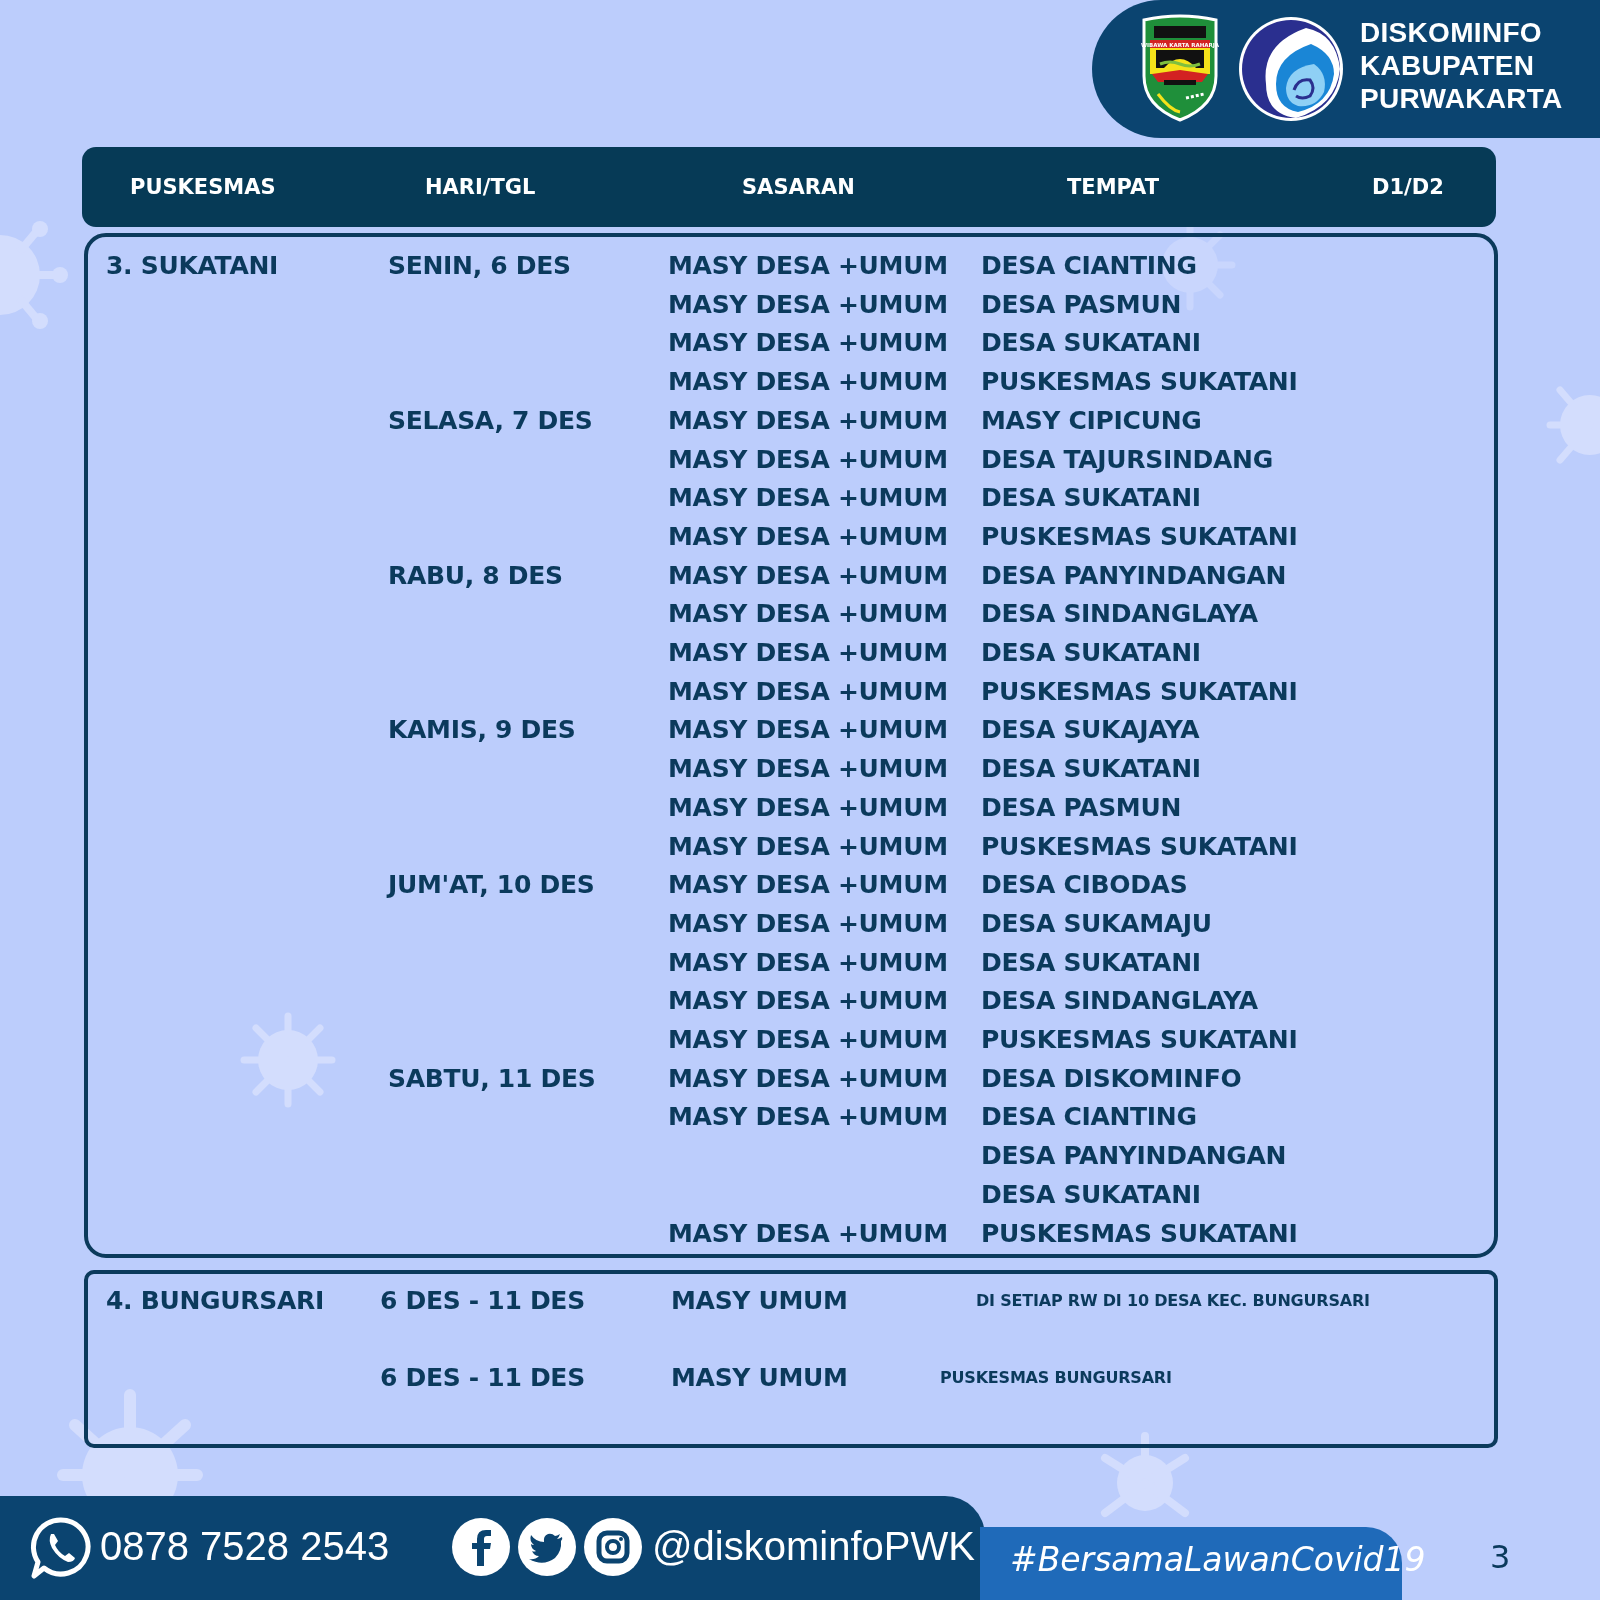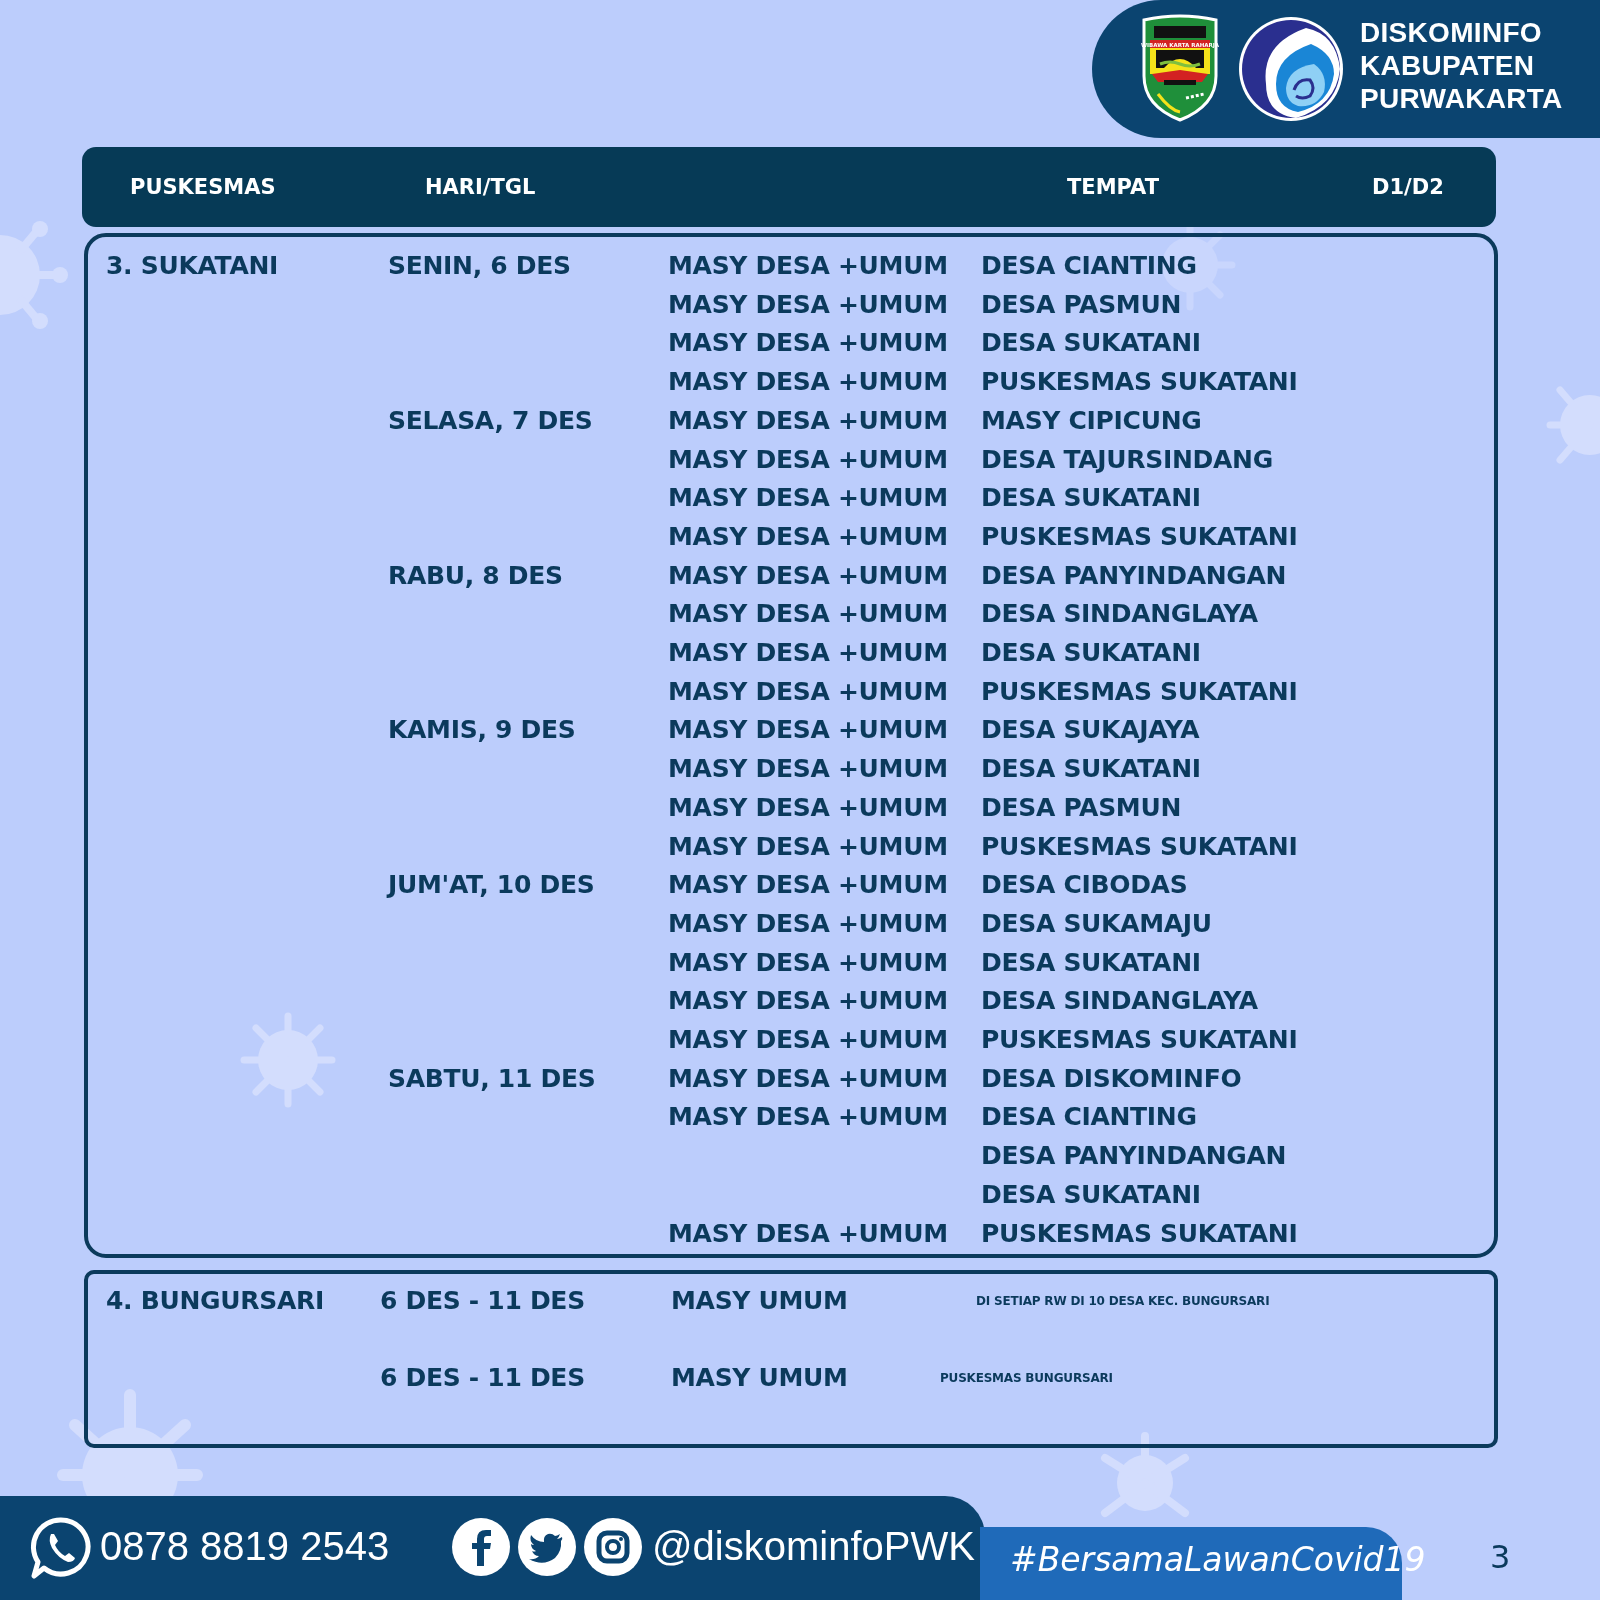--- a/index.html
+++ b/index.html
@@ -50,21 +50,21 @@
     position: absolute; font-size: 25px; line-height: 38px; white-space: nowrap;
     color: #0b3a5c; font-family: "DejaVu Sans", sans-serif; font-weight: bold;
     letter-spacing: -0.3px;
   }
   .c-pusk { left: 18px; }
   .c-hari { left: 300px; font-weight: bold; }
   .c-sas { left: 580px; }
   .c-temp { left: 893px; }
 
   .b2 .cell { font-size: 25px; }
-  .b2 .small { font-size: 12px; letter-spacing: -0.2px; }
+  .b2 .small { font-size: 16px; letter-spacing: -0.2px; }
 
   
   .footer-left {
     position: absolute; left: 0; top: 1496px; width: 985px; height: 120px;
     background: #0b4470; border-radius: 0 40px 0 0;
   }
   .footer-right {
     position: absolute; left: 980px; top: 1527px; width: 422px; height: 90px;
     background: #1f6ab9; border-radius: 0 36px 0 0;
   }
@@ -195,20 +195,21 @@
   <div class="brand-text">
     <div>DISKOMINFO</div>
     <div>KABUPATEN</div>
     <div>PURWAKARTA</div>
   </div>
 </div>
 
 <div class="thead">
   <div class="th" style="left:48px;">PUSKESMAS</div>
   <div class="th" style="left:343px;">HARI/TGL</div>
+  <div class="th" style="left:660px;">SASARAN</div>
   <div class="th" style="left:985px;">TEMPAT</div>
   <div class="th" style="left:1290px;">D1/D2</div>
 </div>
 
 <div class="box box1" id="box1">
   <div class="cell c-pusk" style="top:10px;">3. SUKATANI</div>
 <div class="row" style="top: 10px;">
       <div class="cell c-hari" style="top: 0px;">SENIN, 6 DES</div>
       <div class="cell c-sas" style="top: 0px;">MASY DESA +UMUM</div>
       <div class="cell c-temp" style="top: 0px;">DESA CIANTING</div>
@@ -352,21 +353,21 @@
 
 <div class="footer-left"></div>
 <div class="footer-right"></div>
 
 <div style="position:absolute;left:30px;top:1516px;">
   <svg width="62" height="64" viewBox="0 0 62 64">
     <path d="M31 4 A27 27 0 1 1 14 52 L4 60 L8 46 A27 27 0 0 1 31 4 Z" fill="none" stroke="#fff" stroke-width="5" stroke-linejoin="round"></path>
     <path d="M21 18 Q18 24 22 32 Q28 42 38 46 Q44 46 45 42 L39 37 L35 40 Q28 36 25 29 L28 25 L24 18 Z" fill="#fff"></path>
   </svg>
 </div>
-<div class="ftext" style="left:100px;top:1522px;">0878 8819 2543</div>
+<div class="ftext" style="left:100px;top:1522px;">0878 7528 2543</div>
 
 <div class="social" style="left:452px;">
   <svg width="58" height="58" viewBox="0 0 58 58">
       <path d="M32 48 L32 31 L38 31 L39 25 L32 25 L32 21 Q32 18 35 18 L39 18 L39 12 L34 12 Q25 12 25 21 L25 25 L20 25 L20 31 L25 31 L25 48 Z" fill="#0b4470"></path>
     </svg>
 </div>
 <div class="social" style="left:518px;">
   <svg width="58" height="58" viewBox="0 0 58 58">
       <path d="M44 19 Q41 21 39 21 Q41 19 42 16 Q39 18 37 18 Q34 15 30 16 Q25 18 26 24 Q18 24 13 17 Q11 23 16 27 Q14 27 13 26 Q13 31 18 33 Q16 34 14 33 Q16 38 21 38 Q17 42 11 41 Q25 49 37 40 Q44 33 43 23 Q45 21 44 19 Z" fill="#0b4470"></path>
     </svg>

